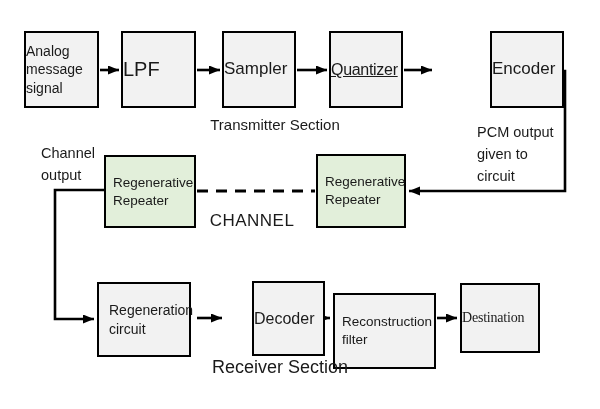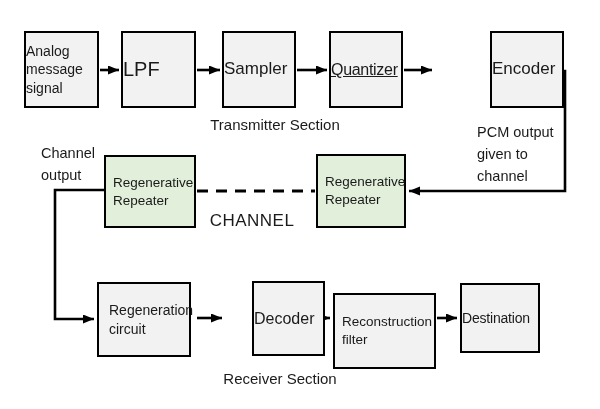--- a/index.html
+++ b/index.html
@@ -57,25 +57,25 @@
   .b-encoder   { left: 458px; top: 31px;  width: 74px;  height: 77px; font-size: 17px; margin-left: 32px; }
 
   
   .b-repeater-left  { left: 104px; top: 155px; width: 92px; height: 73px; font-size: 13.5px; padding-left: 7px; }
   .b-repeater-right { left: 316px; top: 154px; width: 90px; height: 74px; font-size: 13.5px; padding-left: 7px; }
 
   
   .b-regen   { left: 97px;  top: 282px; width: 94px;  height: 75px; font-size: 14px;   padding-left: 10px; }
   .b-decoder { left: 225px; top: 281px; width: 73px;  height: 75px; font-size: 16px; margin-left: 27px; }
   .b-recon   { left: 333px; top: 281px; width: 103px; height: 76px; font-size: 13.5px; padding-left: 7px; margin-top: 12px; }
-  .b-dest    { left: 460px; top: 283px; width: 80px;  height: 70px; font-size: 14px;   letter-spacing: -0.2px; }
+  .b-dest    { left: 460px; top: 283px; width: 80px;  height: 70px; font-size: 14px;   letter-spacing: -0.2px; font-family: Liberation Serif, serif; }
 
   
   .l-transmitter { left: 160px; top: 115px; width: 230px; text-align: center; font-size: 15px; }
-  .l-receiver    { left: 165px; top: 369px; width: 230px; text-align: center; font-size: 15px; }
+  .l-receiver    { left: 165px; top: 355px; width: 230px; text-align: center; font-size: 18px; }
   .l-channel     { left: 202px; top: 209px; width: 100px; text-align: center; font-size: 17px; letter-spacing: 0.5px; }
   .l-channel-output { left: 41px;  top: 142px; width: 62px; font-size: 14.5px; line-height: 1.55; }
   .l-pcm            { left: 477px; top: 122px; width: 92px; font-size: 14.5px; line-height: 1.5; }
 </style>
 </head>
 <body>
 
 <div class="canvas">
 
   <svg class="wires" width="600" height="409">
@@ -119,21 +119,21 @@
   <div class="label l-transmitter">Transmitter Section</div>
 
   <div class="label l-channel-output">Channel output</div>
   <div class="block green b-repeater-left">
     <span>Regenerative Repeater</span>
   </div>
   <div class="label l-channel">CHANNEL</div>
   <div class="block green b-repeater-right">
     <span>Regenerative Repeater</span>
   </div>
-  <div class="label l-pcm">PCM output given to channel</div>
+  <div class="label l-pcm">PCM output given to circuit</div>
 
   <div class="block b-regen">
     <span>Regeneration circuit</span>
   </div>
   <div class="block center b-decoder">
     <span>Decoder</span>
   </div>
   <div class="block b-recon">
     <span>Reconstruction filter</span>
   </div>

